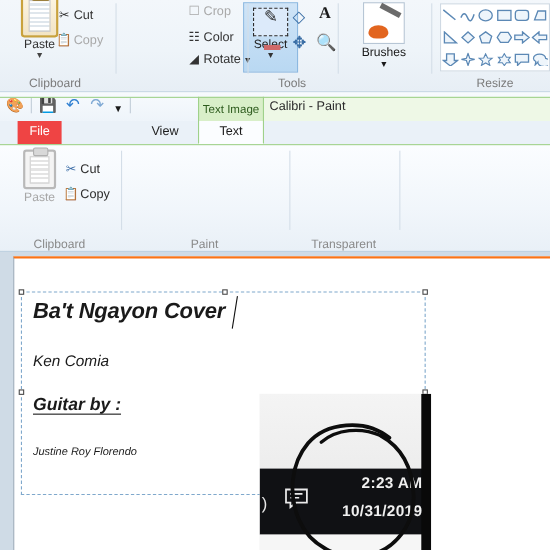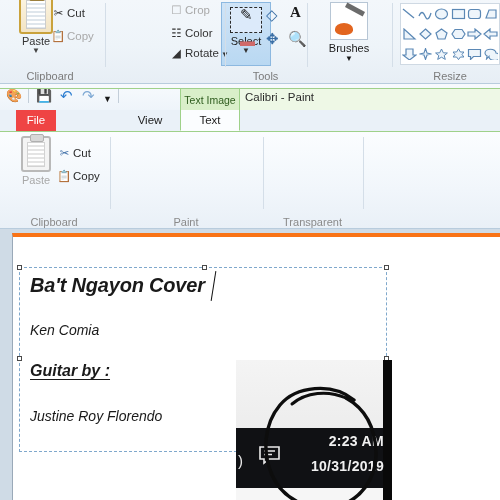--- a/index.html
+++ b/index.html
@@ -165,32 +165,32 @@
   .color-chip { width:28px;height:28px;margin:3px auto 2px; border:1px solid #7b7b7b; }
   .color-cap { font-size:10px; color:#2d2d2d; line-height:11px; }
 
   .palette { position:absolute; left:447px; top:140px; display:grid;
     grid-template-columns:repeat(3,17px); grid-template-rows:repeat(3,17px); gap:2px; }
   .sw { border:1px solid #b9b9b9; }
 
   
   .work { position:absolute; left:0; top:229px; width:500px; height:271px; background:#cfdbe6; }
   .canvas { position:absolute; left:12px; top:4px; width:488px; height:267px; background:#fff;
-            border-left:1px solid #9aa9b8; border-top:4px solid #f97316; }
+            border-left:1px solid #9aa9b8; border-top:2px solid #f97316; }
 
   .textbox { position:absolute; left:6px; top:30px; width:368px; height:185px;
              border:1px dashed #7fa8cc; }
   .handle { position:absolute; width:5px; height:5px; background:#fff; border:1px solid #4a4a4a; }
 
   .tline { position:absolute; left:10px; white-space:nowrap; }
   .t-title { top:6px; font-size:20px; font-weight:bold; font-style:italic; letter-spacing:-0.2px; }
   .t-name  { top:54px; font-size:14px; font-style:italic; }
   .t-guitar{ top:94px; font-size:16px; font-weight:bold; font-style:italic;
              text-decoration:underline; text-underline-offset:3px; }
-  .t-person{ top:140px; font-size:14px; font-style:italic; }
+  .t-person{ top:140px; font-size:10px; font-style:italic; }
   .caret { position:absolute; left:193px; top:3px; width:1px; height:30px;
            background:#111; transform:rotate(9deg); }
 
   
   .pasted { position:absolute; left:216px; top:92px; width:156px; height:179px; overflow:hidden;
             background:#f2f2f2; }
   .ps-top { position:absolute; left:0; top:0; width:148px; height:68px;
             background:linear-gradient(to bottom,#f4f4f4,#ededed); }
   .ps-rightbar { position:absolute; right:0; top:0; width:9px; height:179px; background:#090909; }
   .ps-taskbar { position:absolute; left:0; top:68px; width:148px; height:60px; background:#101114; }

